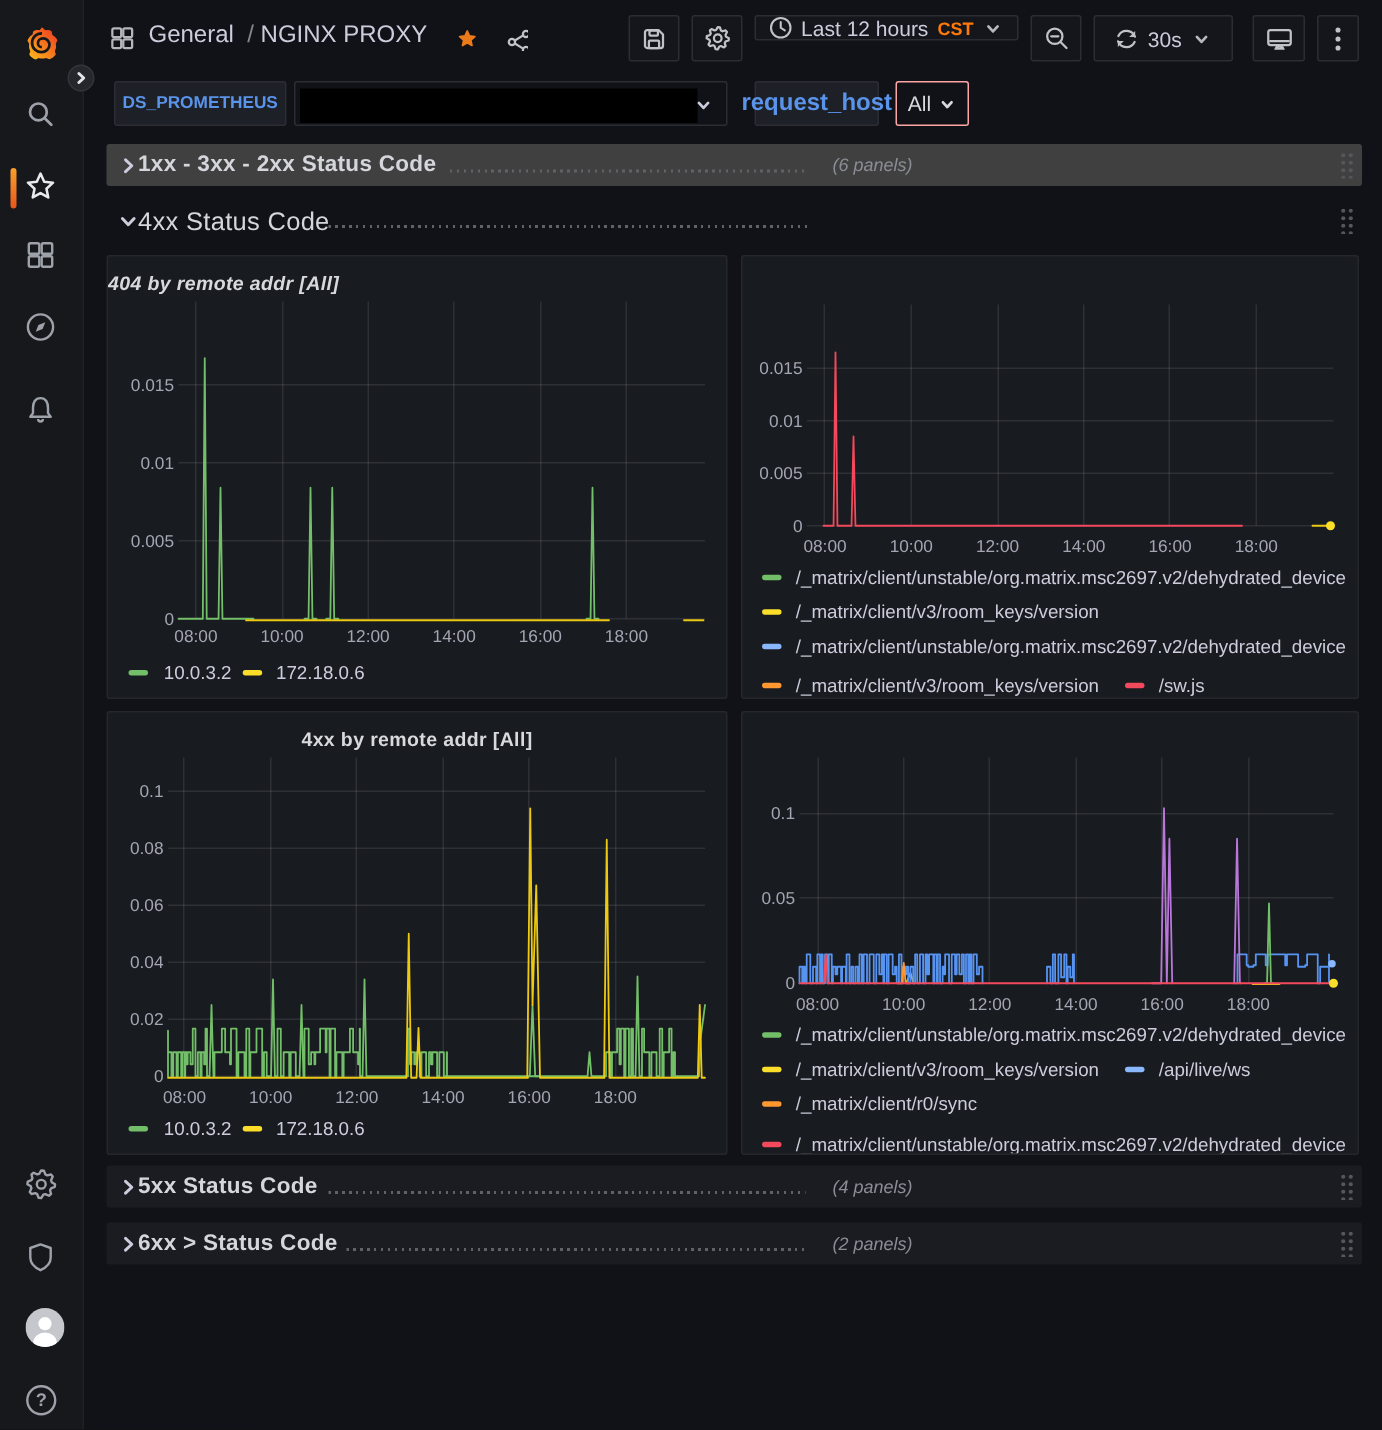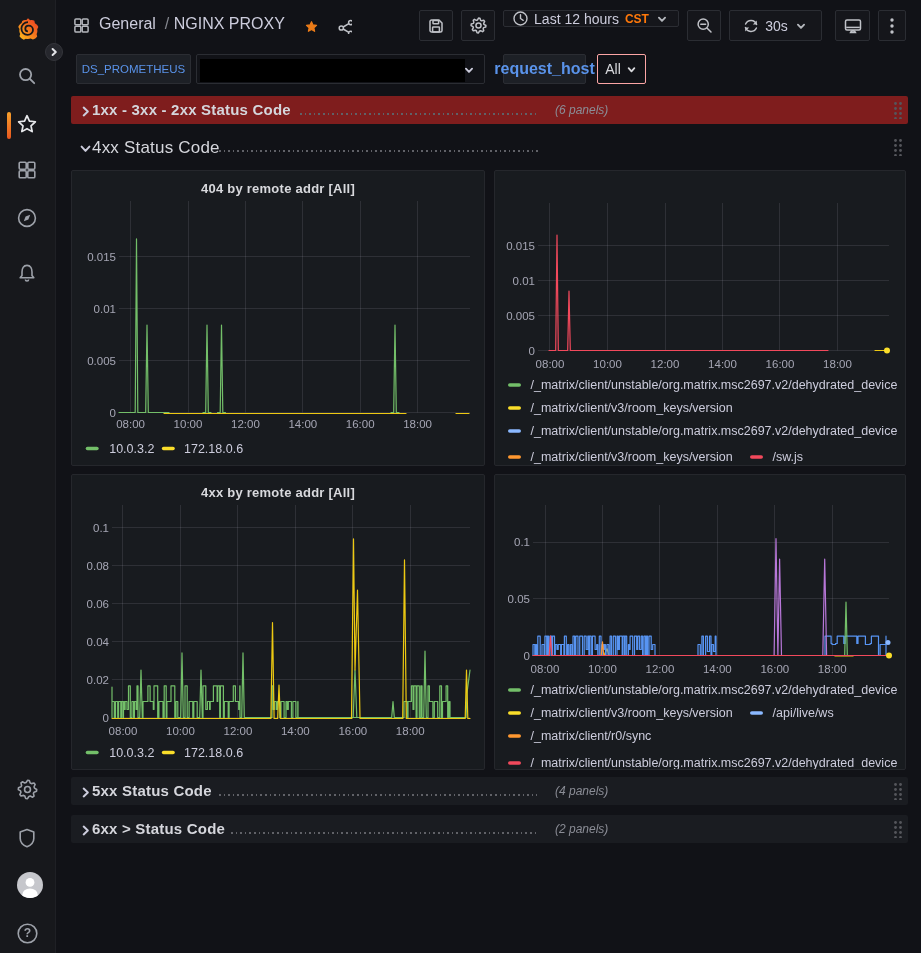--- a/index.html
+++ b/index.html
@@ -137,38 +137,38 @@
     </svg>
   </div>
 <div style="position:absolute;left:878px;top:10px;width:28px;height:31px;background:#15161b;border:1px solid #2b2d33;border-radius:2px;display:flex;align-items:center;justify-content:center;gap:6px;">
     <svg width="4" height="16" viewBox="0 0 4 16" style="">
       <circle cx="2" cy="2" r="1.7" fill="#c0c2c8"></circle>
       <circle cx="2" cy="8" r="1.7" fill="#c0c2c8"></circle>
       <circle cx="2" cy="14" r="1.7" fill="#c0c2c8"></circle>
     </svg>
   </div>
 <div style="position:absolute;left:76px;top:54px;width:115px;height:30px;background:#1d2026;border:1px solid #2b2d33;border-radius:2px;display:flex;align-items:center;justify-content:center;">
-    <span style="font-size:11.5px;font-weight:normal;color:#5a93ea;">DS_PROMETHEUS</span>
+    <span style="font-size:11.5px;font-weight:bold;color:#5a93ea;">DS_PROMETHEUS</span>
   </div>
 <div style="position:absolute;left:196px;top:54px;width:289px;height:30px;background:#111217;border:1px solid #2b2d33;border-radius:2px;">
     <div style="position:absolute;left:3px;top:4px;width:265px;height:23px;background:#000;"></div>
     <div style="position:absolute;right:8px;top:8px;"><svg width="14" height="14" viewBox="0 0 14 14" style="">
         <path d="M3.9200000000000004 5.6000000000000005 L7.0 8.96 L10.08 5.6000000000000005" fill="none" stroke="#ccccdc" stroke-width="1.8" stroke-linecap="round" stroke-linejoin="round"></path>
       </svg></div>
   </div>
 <div style="position:absolute;left:503px;top:54px;width:83px;height:30px;background:#1d2026;border:1px solid #2b2d33;border-radius:2px;display:flex;align-items:center;justify-content:center;">
     <span style="font-size:16px;font-weight:bold;color:#5a93ea;">request_host</span>
   </div>
 <div style="position:absolute;left:597px;top:54px;width:49px;height:30px;background:#111217;border:1px solid #fca5a5;border-radius:2px;display:flex;align-items:center;justify-content:center;gap:4px;">
     <span style="font-size:14px;color:#d8d9dd;">All</span>
     <svg width="13" height="13" viewBox="0 0 13 13" style="">
       <path d="M3.6400000000000006 5.2 L6.5 8.32 L9.36 5.2" fill="none" stroke="#d8d9dd" stroke-width="1.8" stroke-linecap="round" stroke-linejoin="round"></path>
     </svg>
   </div>
-<div style="position:absolute;left:71px;top:96px;width:837px;height:28px;background:#7f1d1d;border-radius:2px;">
+<div style="position:absolute;left:71px;top:96px;width:837px;height:28px;background:#404040;border-radius:2px;">
     <div style="position:absolute;left:8px;top:8px;"><svg width="13" height="13" viewBox="0 0 13 13" style="">
         <path d="M4.68 2.6 L8.84 6.5 L4.68 10.4" fill="none" stroke="#ccccdc" stroke-width="2" stroke-linecap="round" stroke-linejoin="round"></path>
       </svg></div>
     <div style="position:absolute;left:21px;top:5px;font-size:15px;font-weight:bold;letter-spacing:0.2px;color:#d5d6dc;white-space:nowrap;">1xx - 3xx - 2xx Status Code</div>
     <div style="position:absolute;left:229px;top:17px;width:237px;height:2px;background-image:repeating-linear-gradient(90deg,#606167 0px,#606167 1.6px,transparent 1.6px,transparent 4.6px);"></div>
     <div style="position:absolute;left:484px;top:7px;font-size:12px;font-style:italic;color:#8b8d96;">(6 panels)</div>
     <div style="position:absolute;right:6px;top:6px;"><svg width="8" height="17" viewBox="0 0 8 17" style="">
         <circle cx="1.5" cy="1.5" r="1.4" fill="#55565c"></circle>
         <circle cx="6.5" cy="1.5" r="1.4" fill="#55565c"></circle>
         <circle cx="1.5" cy="6.5" r="1.4" fill="#55565c"></circle>
@@ -190,21 +190,21 @@
         <circle cx="6.5" cy="1.5" r="1.4" fill="#55565c"></circle>
         <circle cx="1.5" cy="6.5" r="1.4" fill="#55565c"></circle>
         <circle cx="6.5" cy="6.5" r="1.4" fill="#55565c"></circle>
         <circle cx="1.5" cy="11.5" r="1.4" fill="#55565c"></circle>
         <circle cx="6.5" cy="11.5" r="1.4" fill="#55565c"></circle>
         <circle cx="1.5" cy="16.5" r="1.4" fill="#55565c"></circle>
         <circle cx="6.5" cy="16.5" r="1.4" fill="#55565c"></circle>
       </svg></div>
   </div>
 <div style="position:absolute;left:71px;top:170px;width:414px;height:296px;background:#181b1f;border:1px solid #25272c;border-radius:2px;overflow:hidden;">
-    <div style="position:absolute;left:0;top:10px;width:100%;text-align:center;font-size:13px;font-weight:bold;letter-spacing:0.25px;color:#d8d9dd;">404 by remote addr [All]</div>
+    <div style="position:absolute;left:0;top:10px;width:100%;font-size:13px;font-weight:bold;letter-spacing:0.25px;color:#d8d9dd;font-style:italic;">404 by remote addr [All]</div>
     <div style="position:absolute;left:0;top:0;"><svg width="412" height="294" font-family="Liberation Sans, sans-serif">
         <line x1="58.5" y1="30" x2="58.5" y2="241.5" stroke="rgba(204,204,220,0.12)" stroke-width="1"></line>
         <line x1="116.5" y1="30" x2="116.5" y2="241.5" stroke="rgba(204,204,220,0.12)" stroke-width="1"></line>
         <line x1="173.5" y1="30" x2="173.5" y2="241.5" stroke="rgba(204,204,220,0.12)" stroke-width="1"></line>
         <line x1="230.5" y1="30" x2="230.5" y2="241.5" stroke="rgba(204,204,220,0.12)" stroke-width="1"></line>
         <line x1="288.5" y1="30" x2="288.5" y2="241.5" stroke="rgba(204,204,220,0.12)" stroke-width="1"></line>
         <line x1="345.5" y1="30" x2="345.5" y2="241.5" stroke="rgba(204,204,220,0.12)" stroke-width="1"></line>
         <line x1="47" y1="85.5" x2="398" y2="85.5" stroke="rgba(204,204,220,0.12)" stroke-width="1"></line>
         <line x1="47" y1="137.5" x2="398" y2="137.5" stroke="rgba(204,204,220,0.12)" stroke-width="1"></line>
         <line x1="47" y1="189.5" x2="398" y2="189.5" stroke="rgba(204,204,220,0.12)" stroke-width="1"></line>

